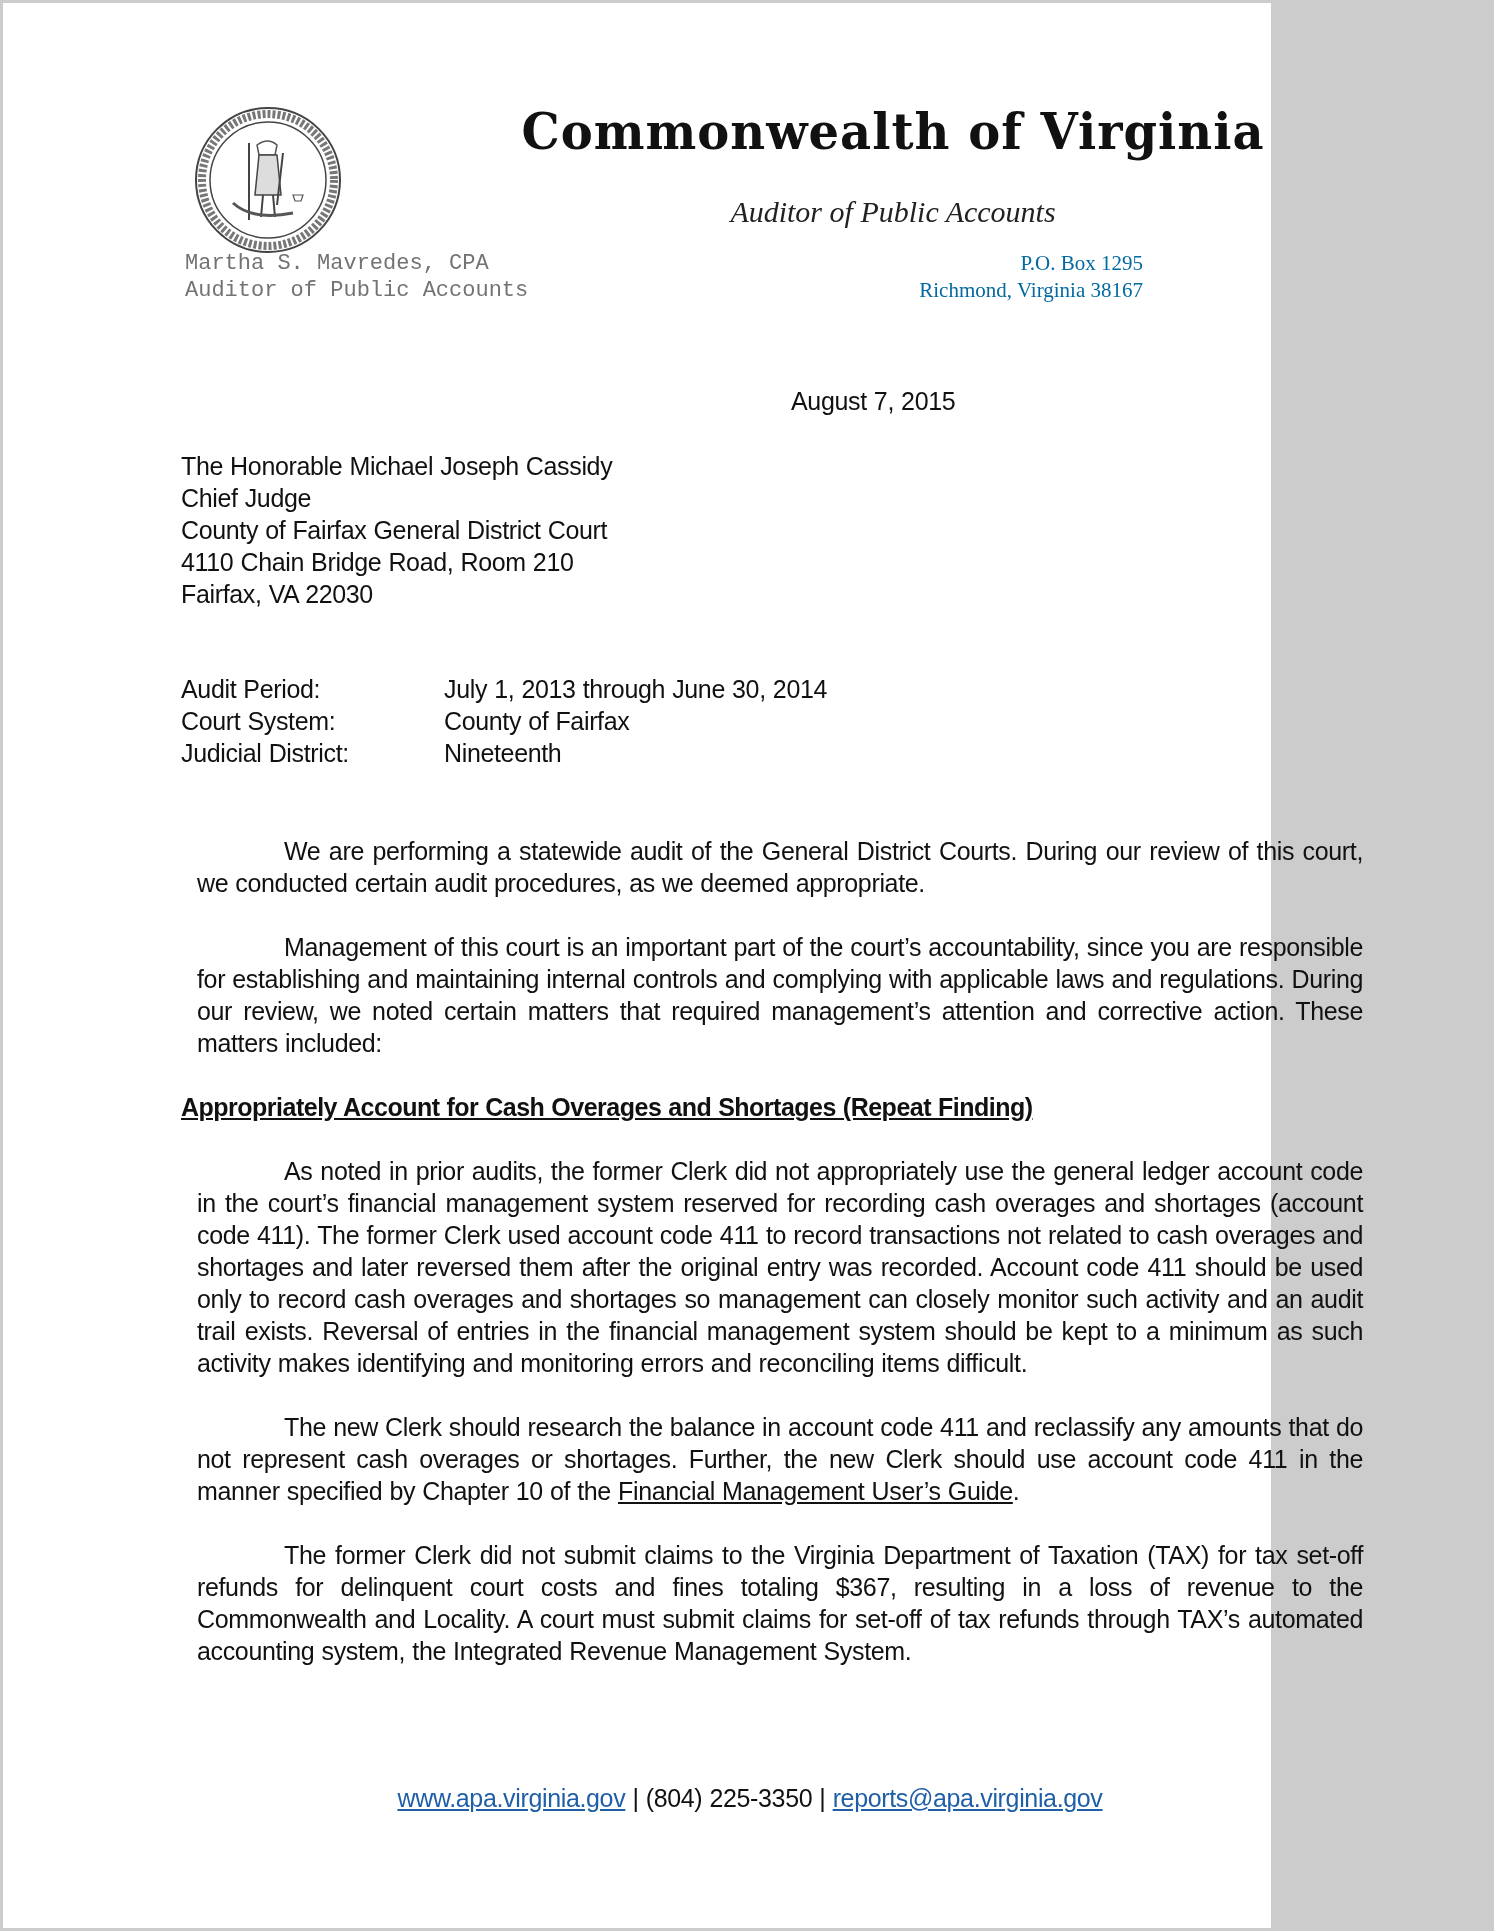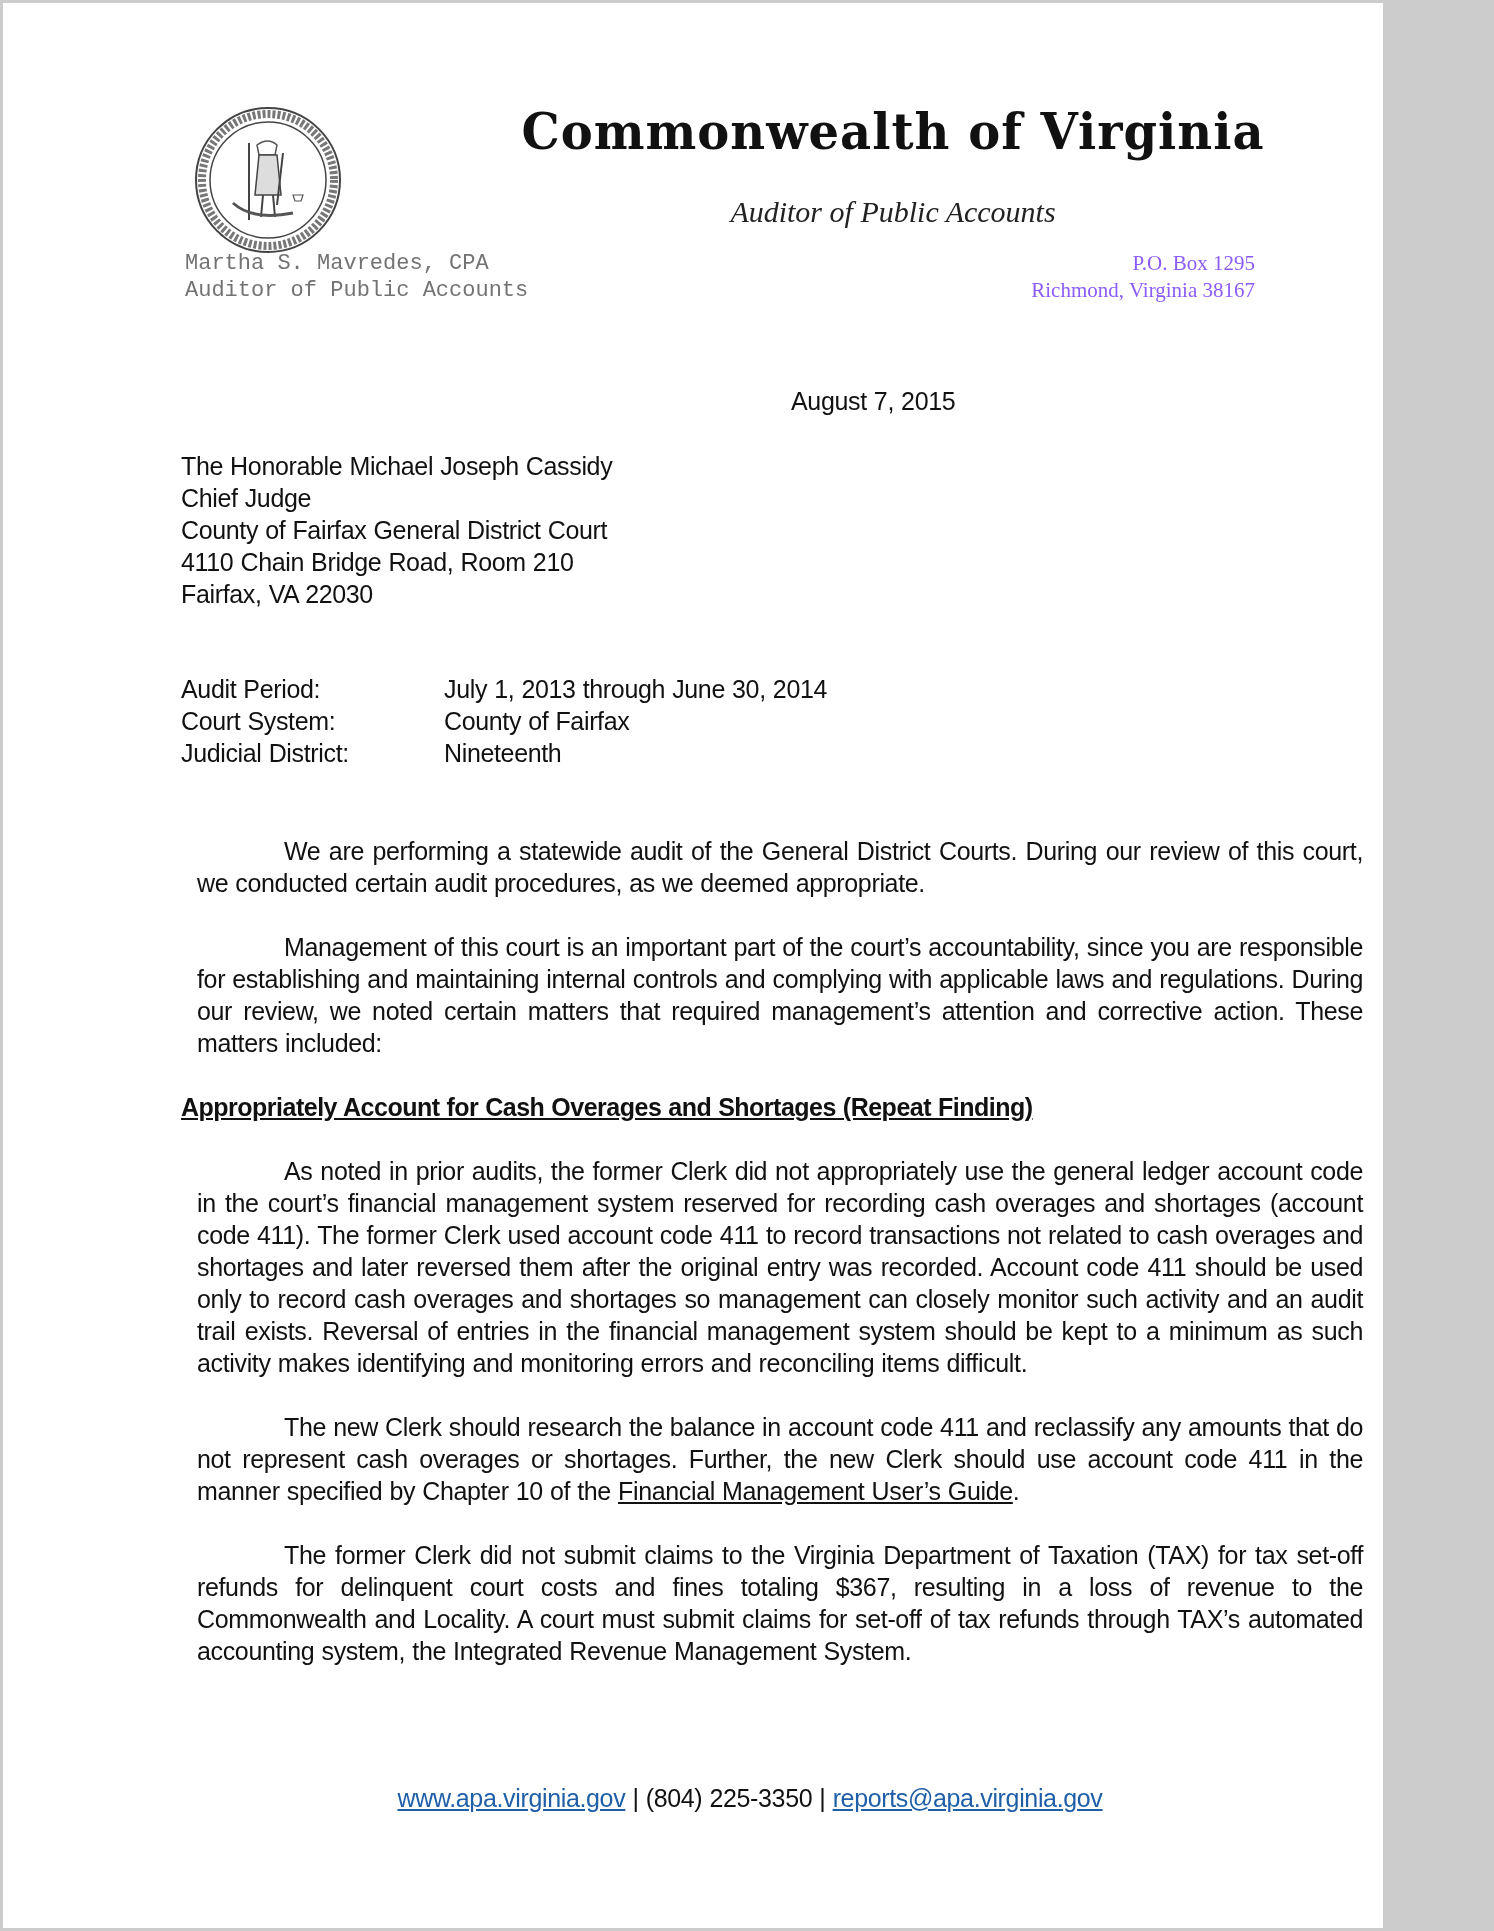--- a/index.html
+++ b/index.html
@@ -5,21 +5,21 @@
     html, body { margin: 0; padding: 0; }
     body {
       width: 1494px; height: 1931px;
       background: #cccccc;
       position: relative;
       overflow: hidden;
     }
     .page {
       position: absolute;
       left: 3px; top: 3px;
-      width: 1380px; height: 1925px;
+      width: 1268px; height: 1925px;
       background: #ffffff;
     }
     .body-text {
       font-family: "Liberation Sans", "DejaVu Sans", sans-serif;
       font-size: 25px;
       color: #111;
       letter-spacing: -0.35px;
       word-spacing: 0.5px;
     }
     .seal {
@@ -49,21 +49,21 @@
     }
     .addr-left {
       position: absolute; left: 182px; top: 247px;
       font-family: Liberation Mono, monospace;
       font-size: 22px; line-height: 27px; color: #737373;
     }
     .addr-right {
       position: absolute; right: 128px; top: 247px;
       text-align: right;
       font-family: "Liberation Serif", serif;
-      font-size: 21px; line-height: 27px; color: #8b5cf6;
+      font-size: 21px; line-height: 27px; color: #0369a1;
     }
     .date {
       position: absolute; left: 788px; top: 352px; margin-top: 32px;
     }
     .recipient {
       position: absolute; left: 178px; top: 447px;
       line-height: 32px;
     }
     .audit-info {
       position: absolute; left: 178px; top: 670px;

